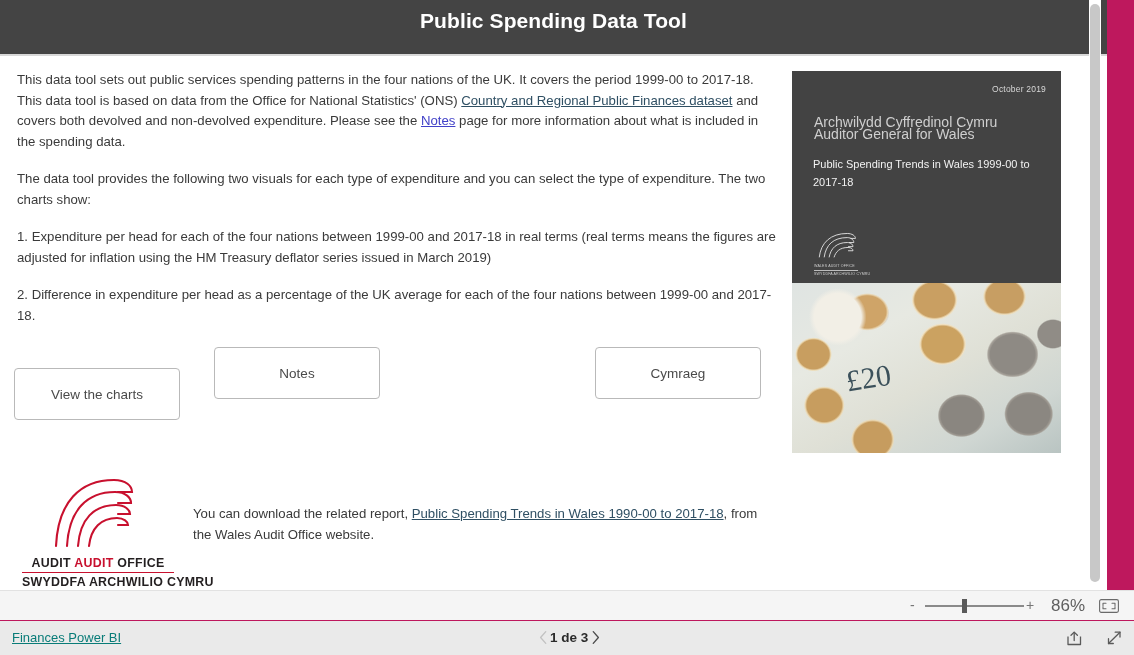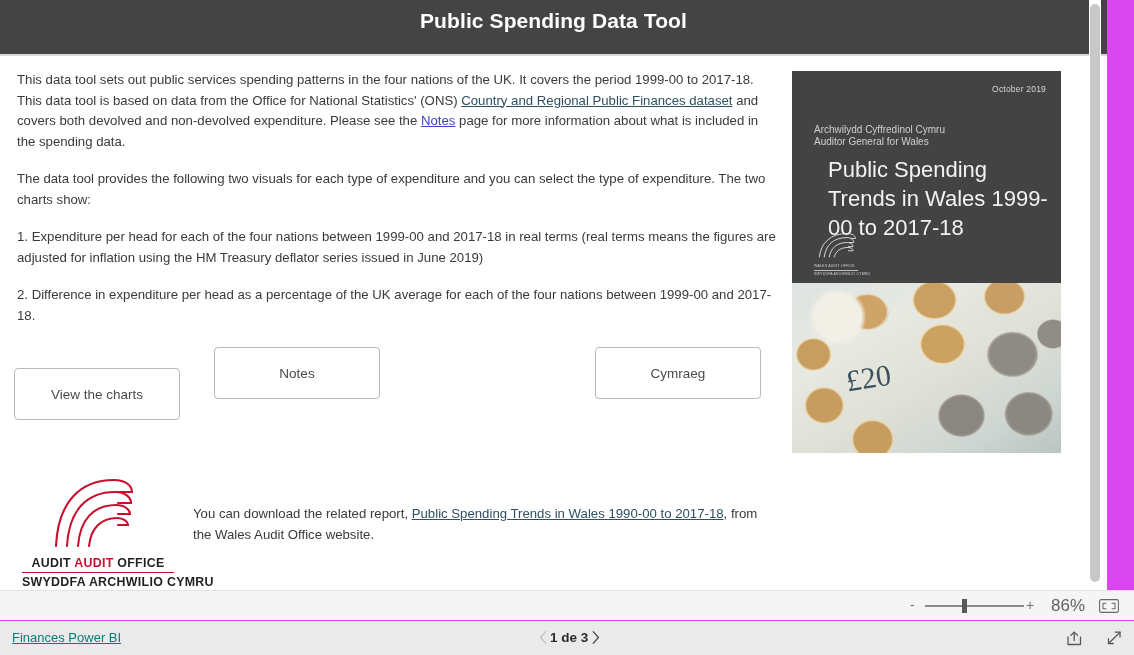--- a/index.html
+++ b/index.html
@@ -9,21 +9,21 @@
     height: 655px;
     overflow: hidden;
     background: #ffffff;
     font-family: "Liberation Sans", sans-serif;
   }
 
   #app {
     position: relative;
     width: 1134px;
     height: 655px;
-    background: #d946ef;
+    background: #be185d;
   }
 
   
   .report-canvas {
     position: absolute;
     left: 0; top: 0;
     width: 1107px;
     height: 590px;
     background: #ffffff;
     overflow: hidden;
@@ -117,32 +117,32 @@
   }
   .cover-date {
     position: absolute;
     right: 15px; top: 13px;
     color: #d8d8d8;
     font-size: 8.5px;
     letter-spacing: 0.2px;
   }
   .cover-org {
     position: absolute;
-    left: 22px; top: 53px;
+    left: 22px; top: 46px;
     color: #cfcfcf;
-    font-size: 10px;
+    font-size: 14px;
     line-height: 11.5px;
   }
   .cover-title {
     position: absolute;
-    left: 36px; top: 84px;
+    left: 21px; top: 84px;
     width: 225px;
     color: #f2f2f2;
-    font-size: 22px;
-    line-height: 29px;
+    font-size: 11px;
+    line-height: 18px;
     font-weight: normal;
   }
   .cover-logo {
     position: absolute;
     left: 22px; top: 160px;
     width: 60px;
   }
   .cover-logo-caption {
     margin-top: 1px;
     color: #cdcdcd;
@@ -366,21 +366,21 @@
     </div>
     <div class="banner-underline"></div>
 
     <div class="text-col">
 
       <div class="para">
         <span>This data tool sets out public services spending patterns in the four nations of the UK. It covers the period 1999-00 to 2017-18. This data tool is based on data from the Office for National Statistics' (ONS) </span><a class="inline-link">Country and Regional Public Finances dataset</a><span> and covers both devolved and non-devolved expenditure. Please see the </span><a class="notes-link">Notes</a><span> page for more information about what is included in the spending data.</span>
       </div>
 
       <div class="para">The data tool provides the following two visuals for each type of expenditure and you can select the type of expenditure. The two charts show:</div>
-      <div class="para">1. Expenditure per head for each of the four nations between 1999-00 and 2017-18 in real terms (real terms means the figures are adjusted for inflation using the HM Treasury deflator series issued in June 2019)</div>
+      <div class="para">1. Expenditure per head for each of the four nations between 1999-00 and 2017-18 in real terms (real terms means the figures are adjusted for inflation using the HM Treasury deflator series issued in March 2019)</div>
       <div class="para">2. Difference in expenditure per head as a percentage of the UK average for each of the four nations between 1999-00 and 2017-18.</div>
     </div>
 
     <button class="btn btn-charts">View the charts</button>
     <button class="btn btn-notes">Notes</button>
     <button class="btn btn-welsh">Cymraeg</button>
 
     <div class="cover">
       <div class="cover-top">
         <div class="cover-date">October 2019</div>

